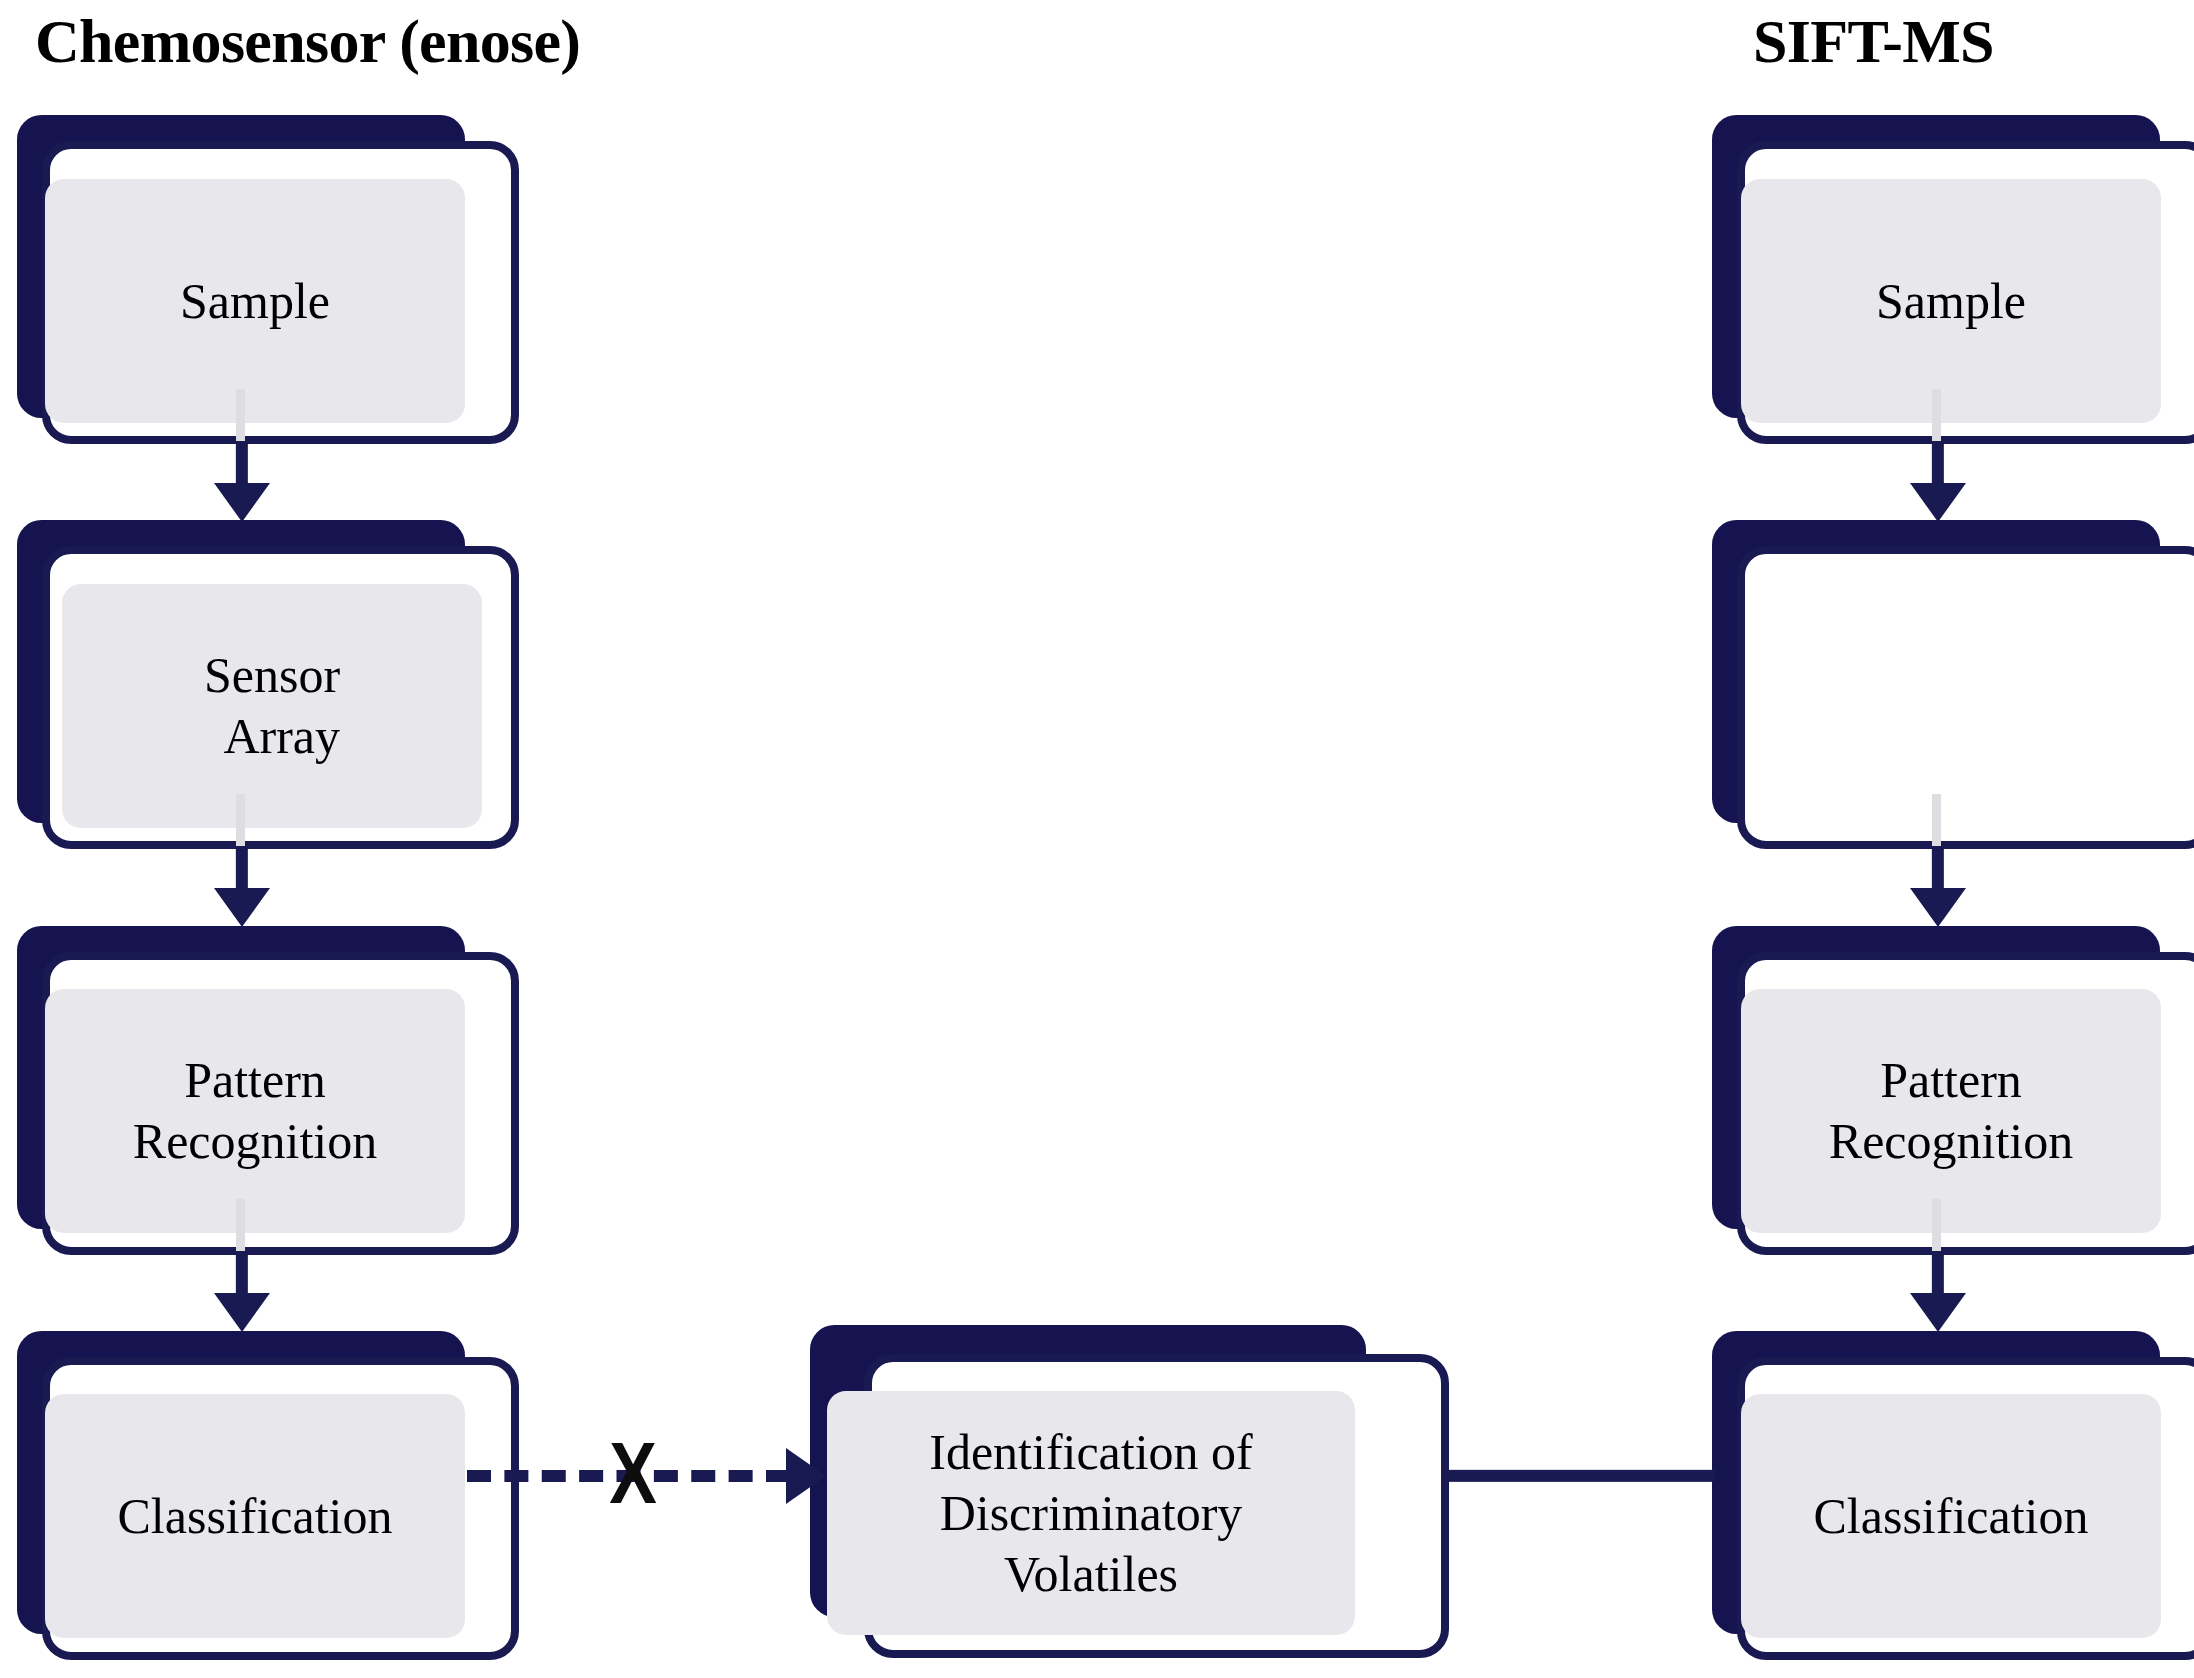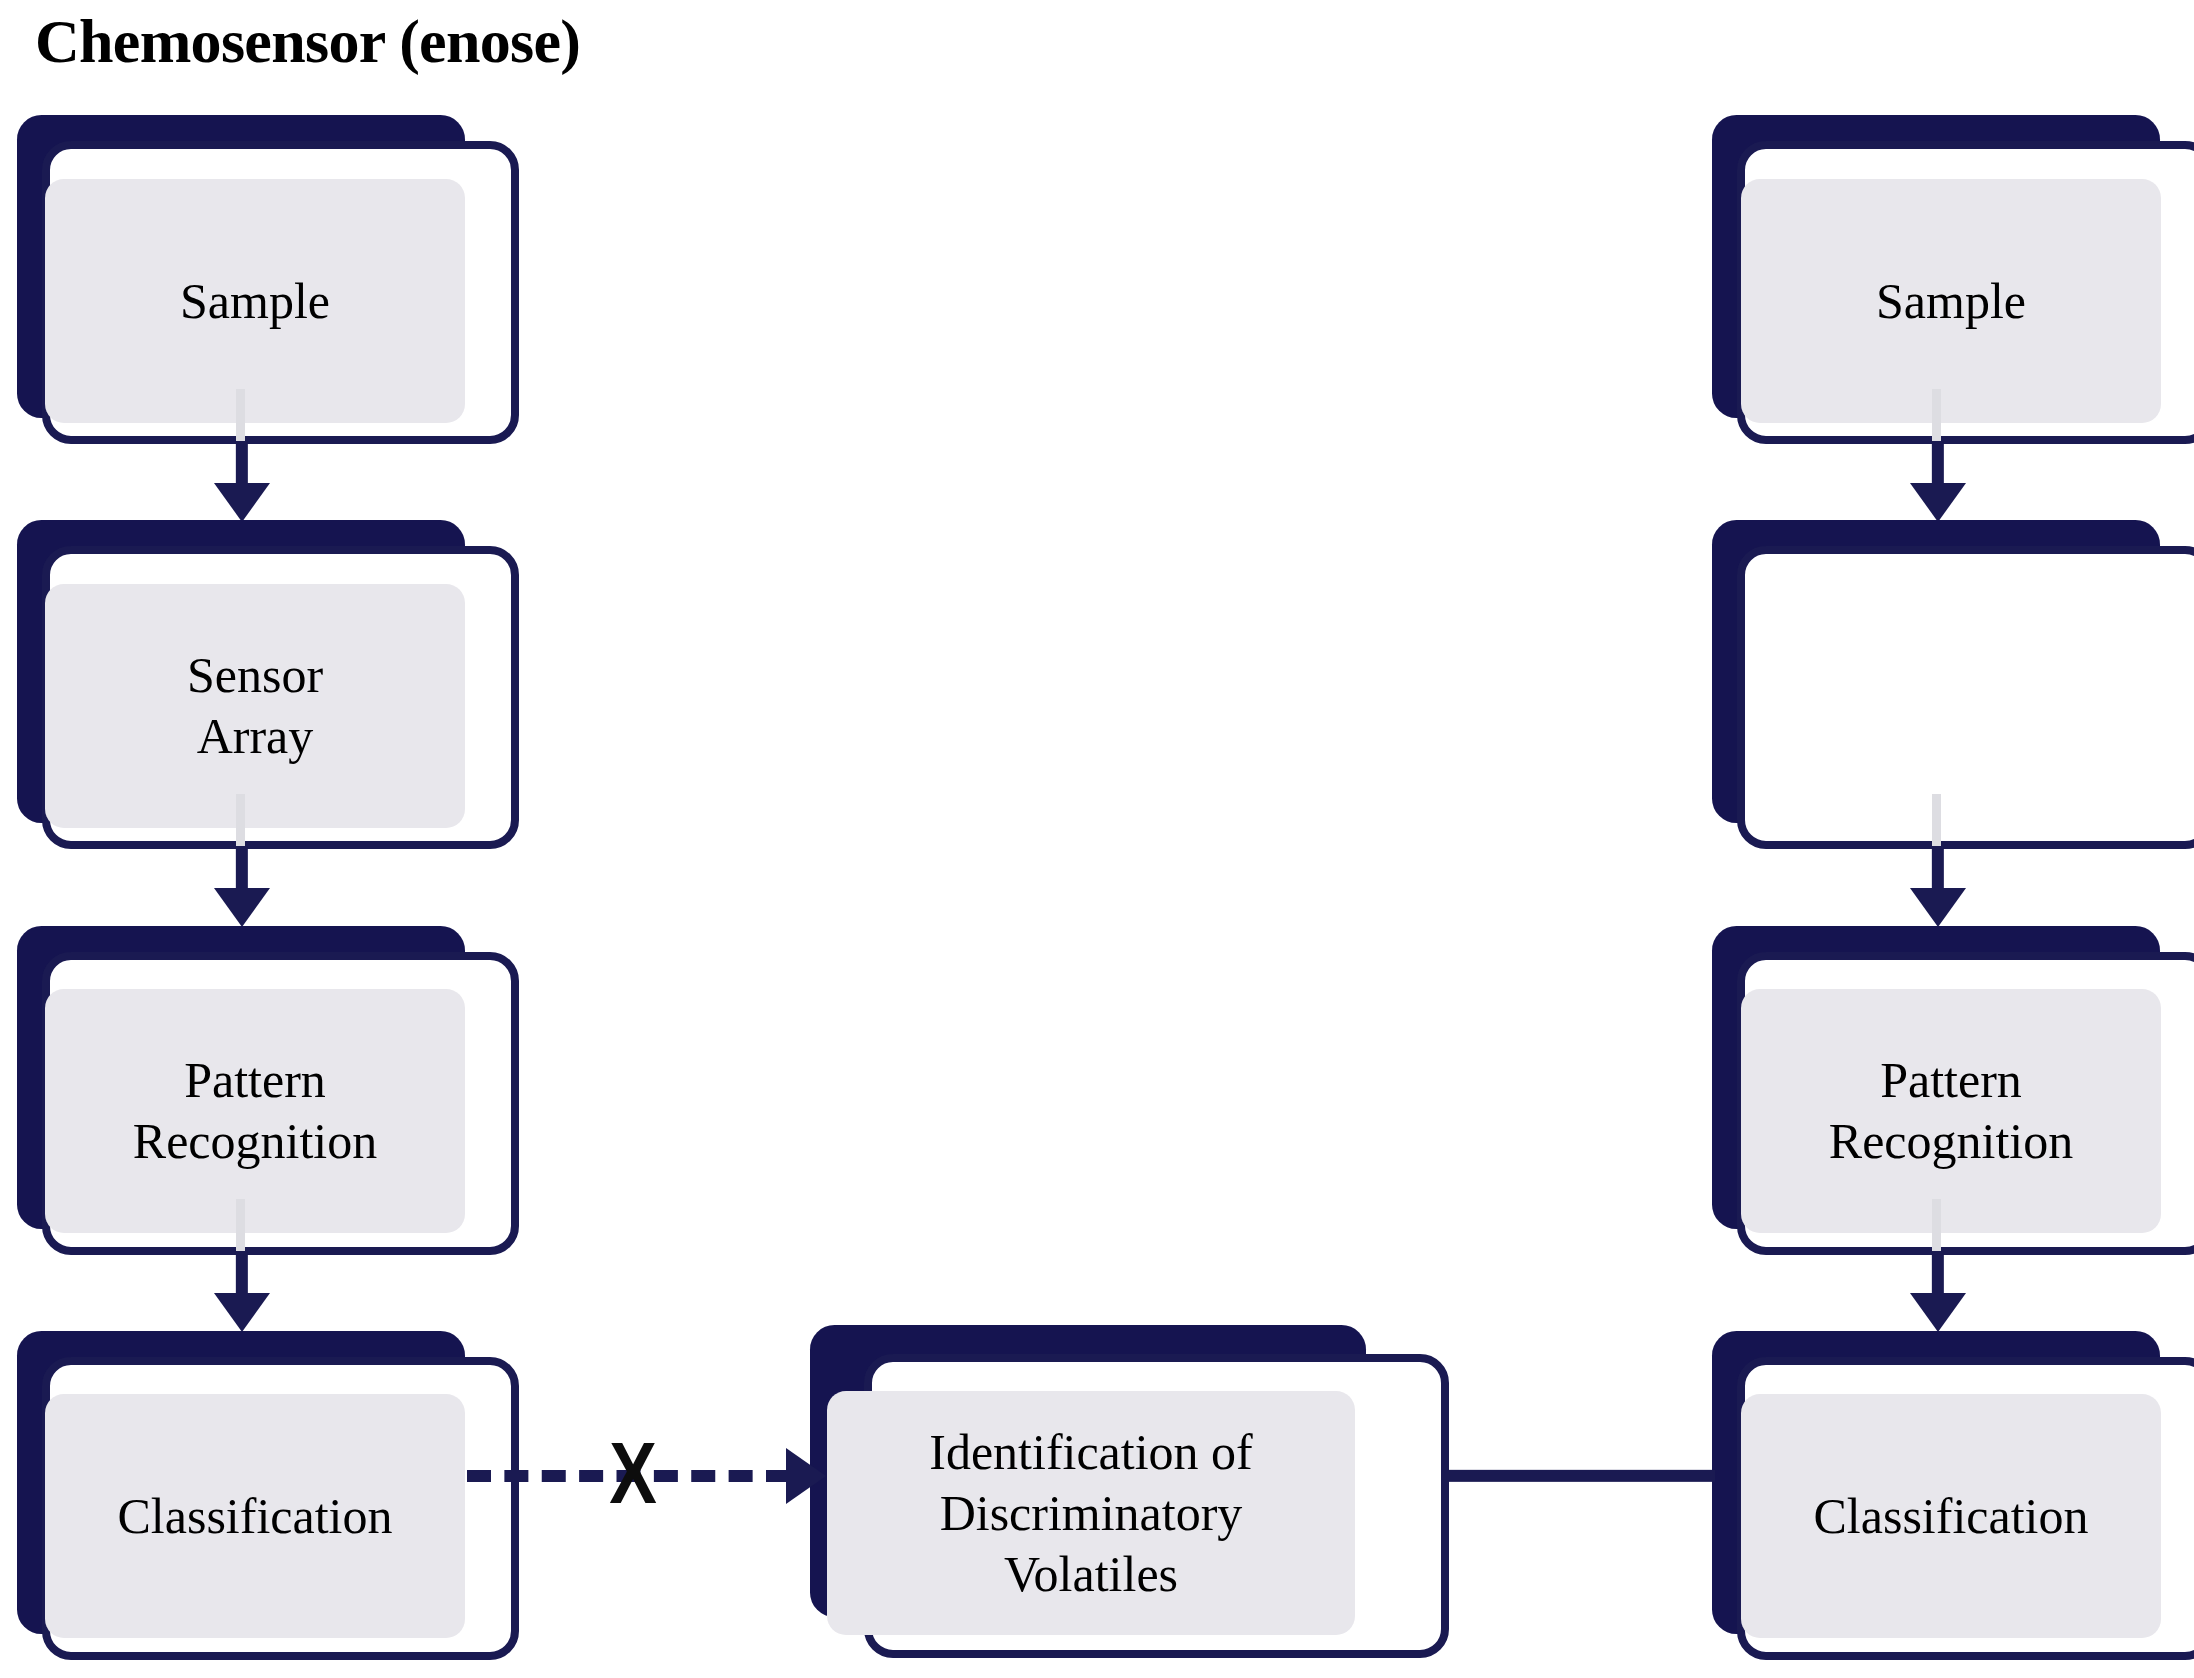--- a/index.html
+++ b/index.html
@@ -116,38 +116,39 @@
     transform-origin:center;
   }
 </style>
 </head>
 <body>
 
 <div id="stage">
 
   <div class="col-title" style="left:35px;top:5.8px;">Chemosensor (enose)</div>
 
+  <div class="col-title" style="left:1753px;top:5.8px;">SIFT-MS</div>
 
   <div class="card" style="left:0px;top:0px;width:2194px;height:1678px;pointer-events:none;">
 
     <div class="shadow-rect" style="left:16.6px;top:115px;width:448px;height:303px;"></div>
     <div class="outline-rect" style="left:42px;top:141px;width:477px;height:303px;"></div>
     <div class="fill-rect" style="left:45px;top:163px;width:420px;height:244px;pointer-events:auto;">
       <span>Sample</span>
     </div>
     <div class="v-inner-stem" style="left:236px;top:389px;height:58px;"></div>
 
     <div class="v-arrow" style="left:213px;top:441px;width:58px;height:79px;">
       <div class="stem" style="height:46px;"></div>
       <div class="head" style="top:42px;"></div>
     </div>
 
     <div class="shadow-rect" style="left:16.6px;top:520px;width:448px;height:303px;"></div>
     <div class="outline-rect" style="left:42px;top:546px;width:477px;height:303px;"></div>
-    <div class="fill-rect" style="left:45px;top:568px;width:420px;height:244px;pointer-events:auto;">
+    <div class="fill-rect" style="left:62px;top:568px;width:420px;height:244px;pointer-events:auto;text-align:right;">
       <span>Sensor<br>Array</span>
     </div>
     <div class="v-inner-stem" style="left:236px;top:794px;height:58px;"></div>
 
     <div class="v-arrow" style="left:213px;top:846px;width:58px;height:79px;">
       <div class="stem" style="height:46px;"></div>
       <div class="head" style="top:42px;"></div>
     </div>
 
     <div class="shadow-rect" style="left:16.6px;top:926px;width:448px;height:303px;"></div>

